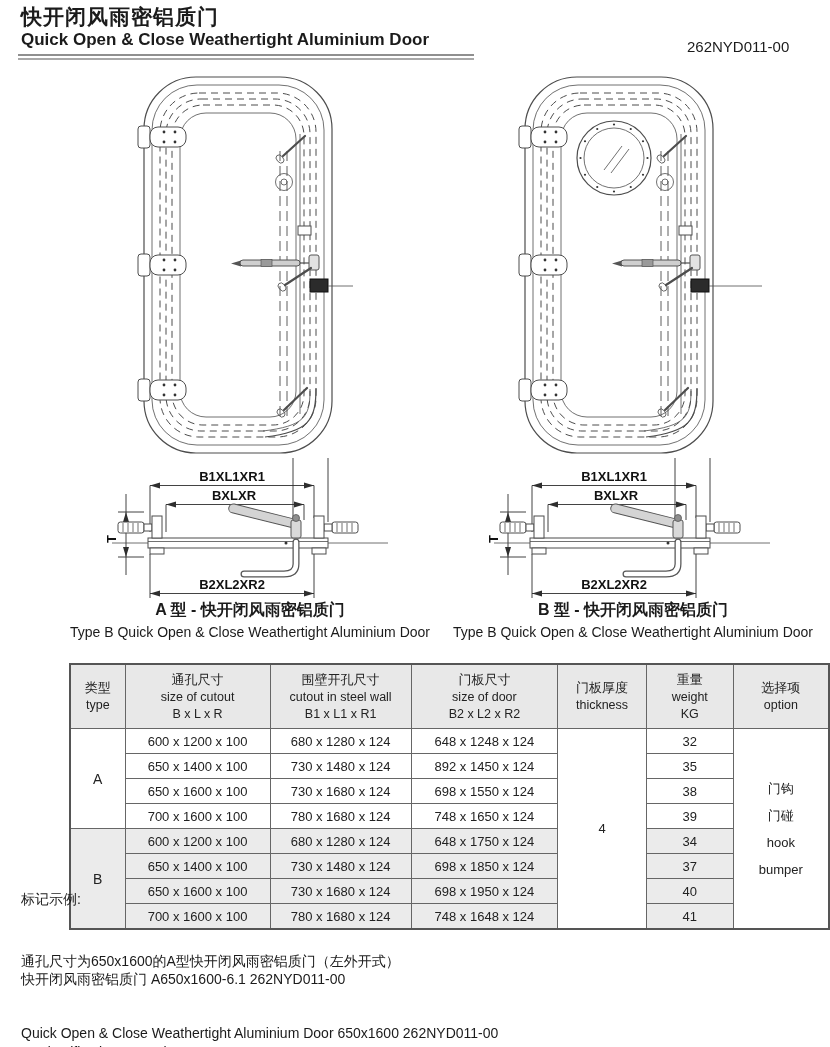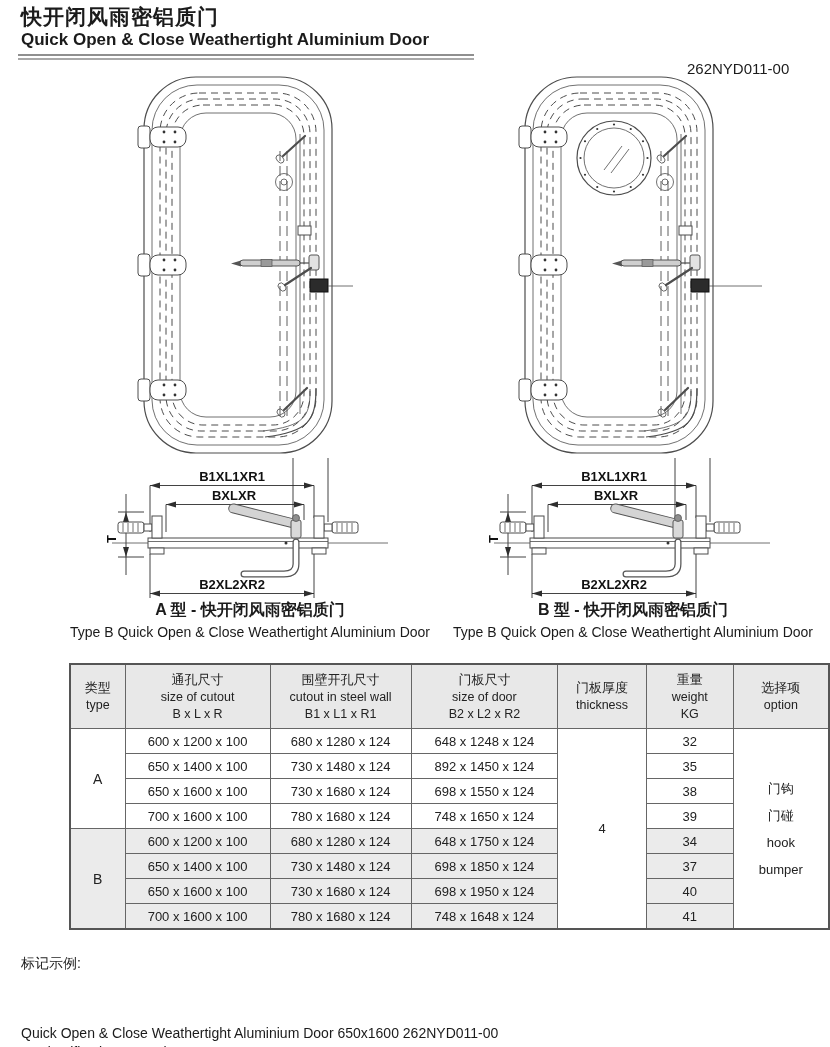--- a/index.html
+++ b/index.html
@@ -2,21 +2,21 @@
 <html><head>
 <meta charset="utf-8">
 <style>
   html,body{margin:0;padding:0;background:#fff;}
   #page{position:relative;width:830px;height:1047px;background:#fff;overflow:hidden;
         font-family:"Liberation Sans","DejaVu Sans",sans-serif;color:#1b1b1b;}
   .abs{position:absolute;}
   
   #title-zh{left:21px;top:3px;font-size:21px;font-weight:bold;letter-spacing:1px;}
   #title-en{left:21px;top:30px;font-size:17px;font-weight:bold;}
-  #doc-number{left:687px;top:38px;font-size:15px;margin-top:22px;}
+  #doc-number{left:687px;top:38px;font-size:15px;}
   #title-rule{left:18px;top:54px;width:456px;height:2px;border-top:2px solid #8f8f8f;border-bottom:2px solid #a8a8a8;}
   
   #drawing{left:0;top:0;width:830px;height:660px;}
   .ln{fill:none;stroke:#4d4d4d;stroke-width:1.2;}
   .thin{fill:none;stroke:#4d4d4d;stroke-width:.8;}
   .lnw{fill:#fff;stroke:#4d4d4d;stroke-width:1;}
   .dash{fill:none;stroke:#4d4d4d;stroke-width:1;stroke-dasharray:7 5;}
   .dl2{fill:none;stroke:#4d4d4d;stroke-width:.9;stroke-dasharray:10 5;}
   .lever{stroke:#4d4d4d;stroke-width:2.2;stroke-linecap:round;}
   .dim{stroke:#2e2e2e;stroke-width:.9;fill:none;}
@@ -320,17 +320,19 @@
       </tr>
       <tr class="secB">
         <td>700 x 1600 x 100</td>
         <td>780 x 1680 x 124</td>
         <td>748 x 1648 x 124</td>
         <td>41</td>
       </tr>
     </tbody>
   </table>
 
-  <div class="abs foot" style="top:955px;">标记示例:</div>
+  <div class="abs foot" style="top:891px;">标记示例:</div>
+  <div class="abs foot" style="top:953px;">通孔尺寸为650x1600的A型快开闭风雨密铝质门（左外开式）</div>
+  <div class="abs foot" style="top:971px;">快开闭风雨密铝质门 A650x1600-6.1 262NYD011-00</div>
   <div class="abs foot" style="top:1044px;margin-left:18px;">Identification example:</div>
   <div class="abs foot" style="top:1025px;">Quick Open &amp; Close Weathertight Aluminium Door 650x1600 262NYD011-00</div>
 
 </div>
 
 </body></html>

